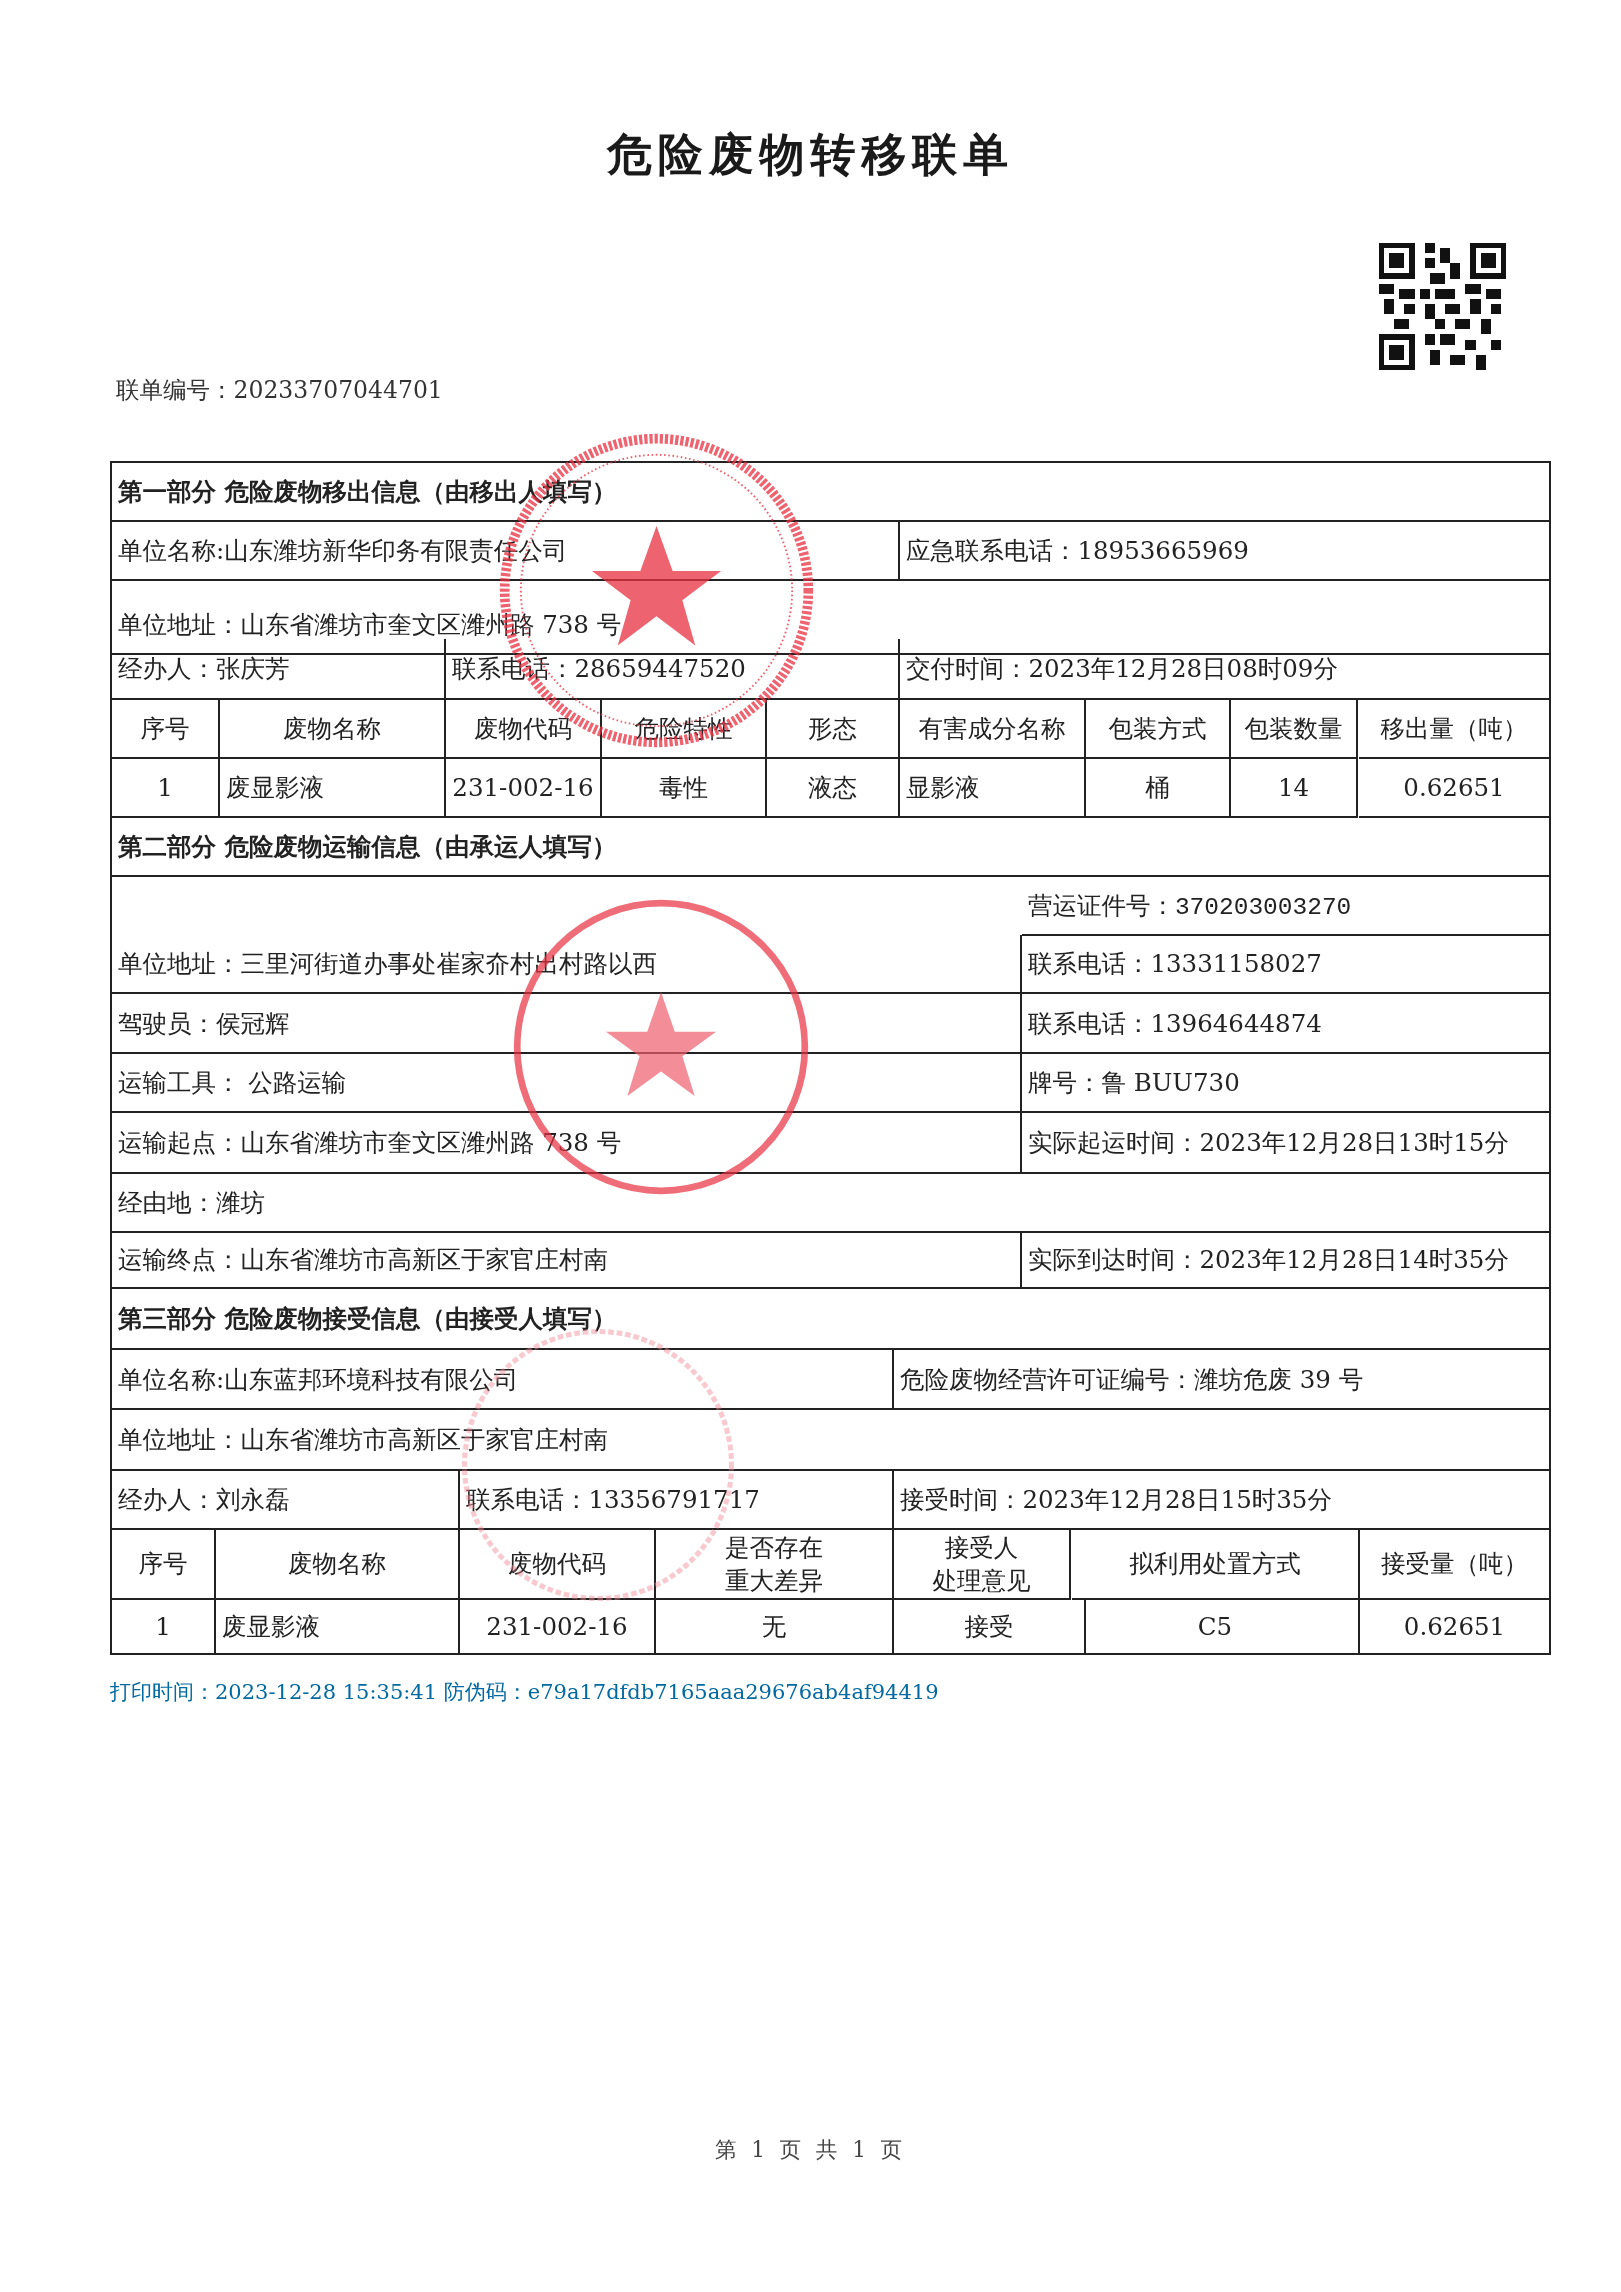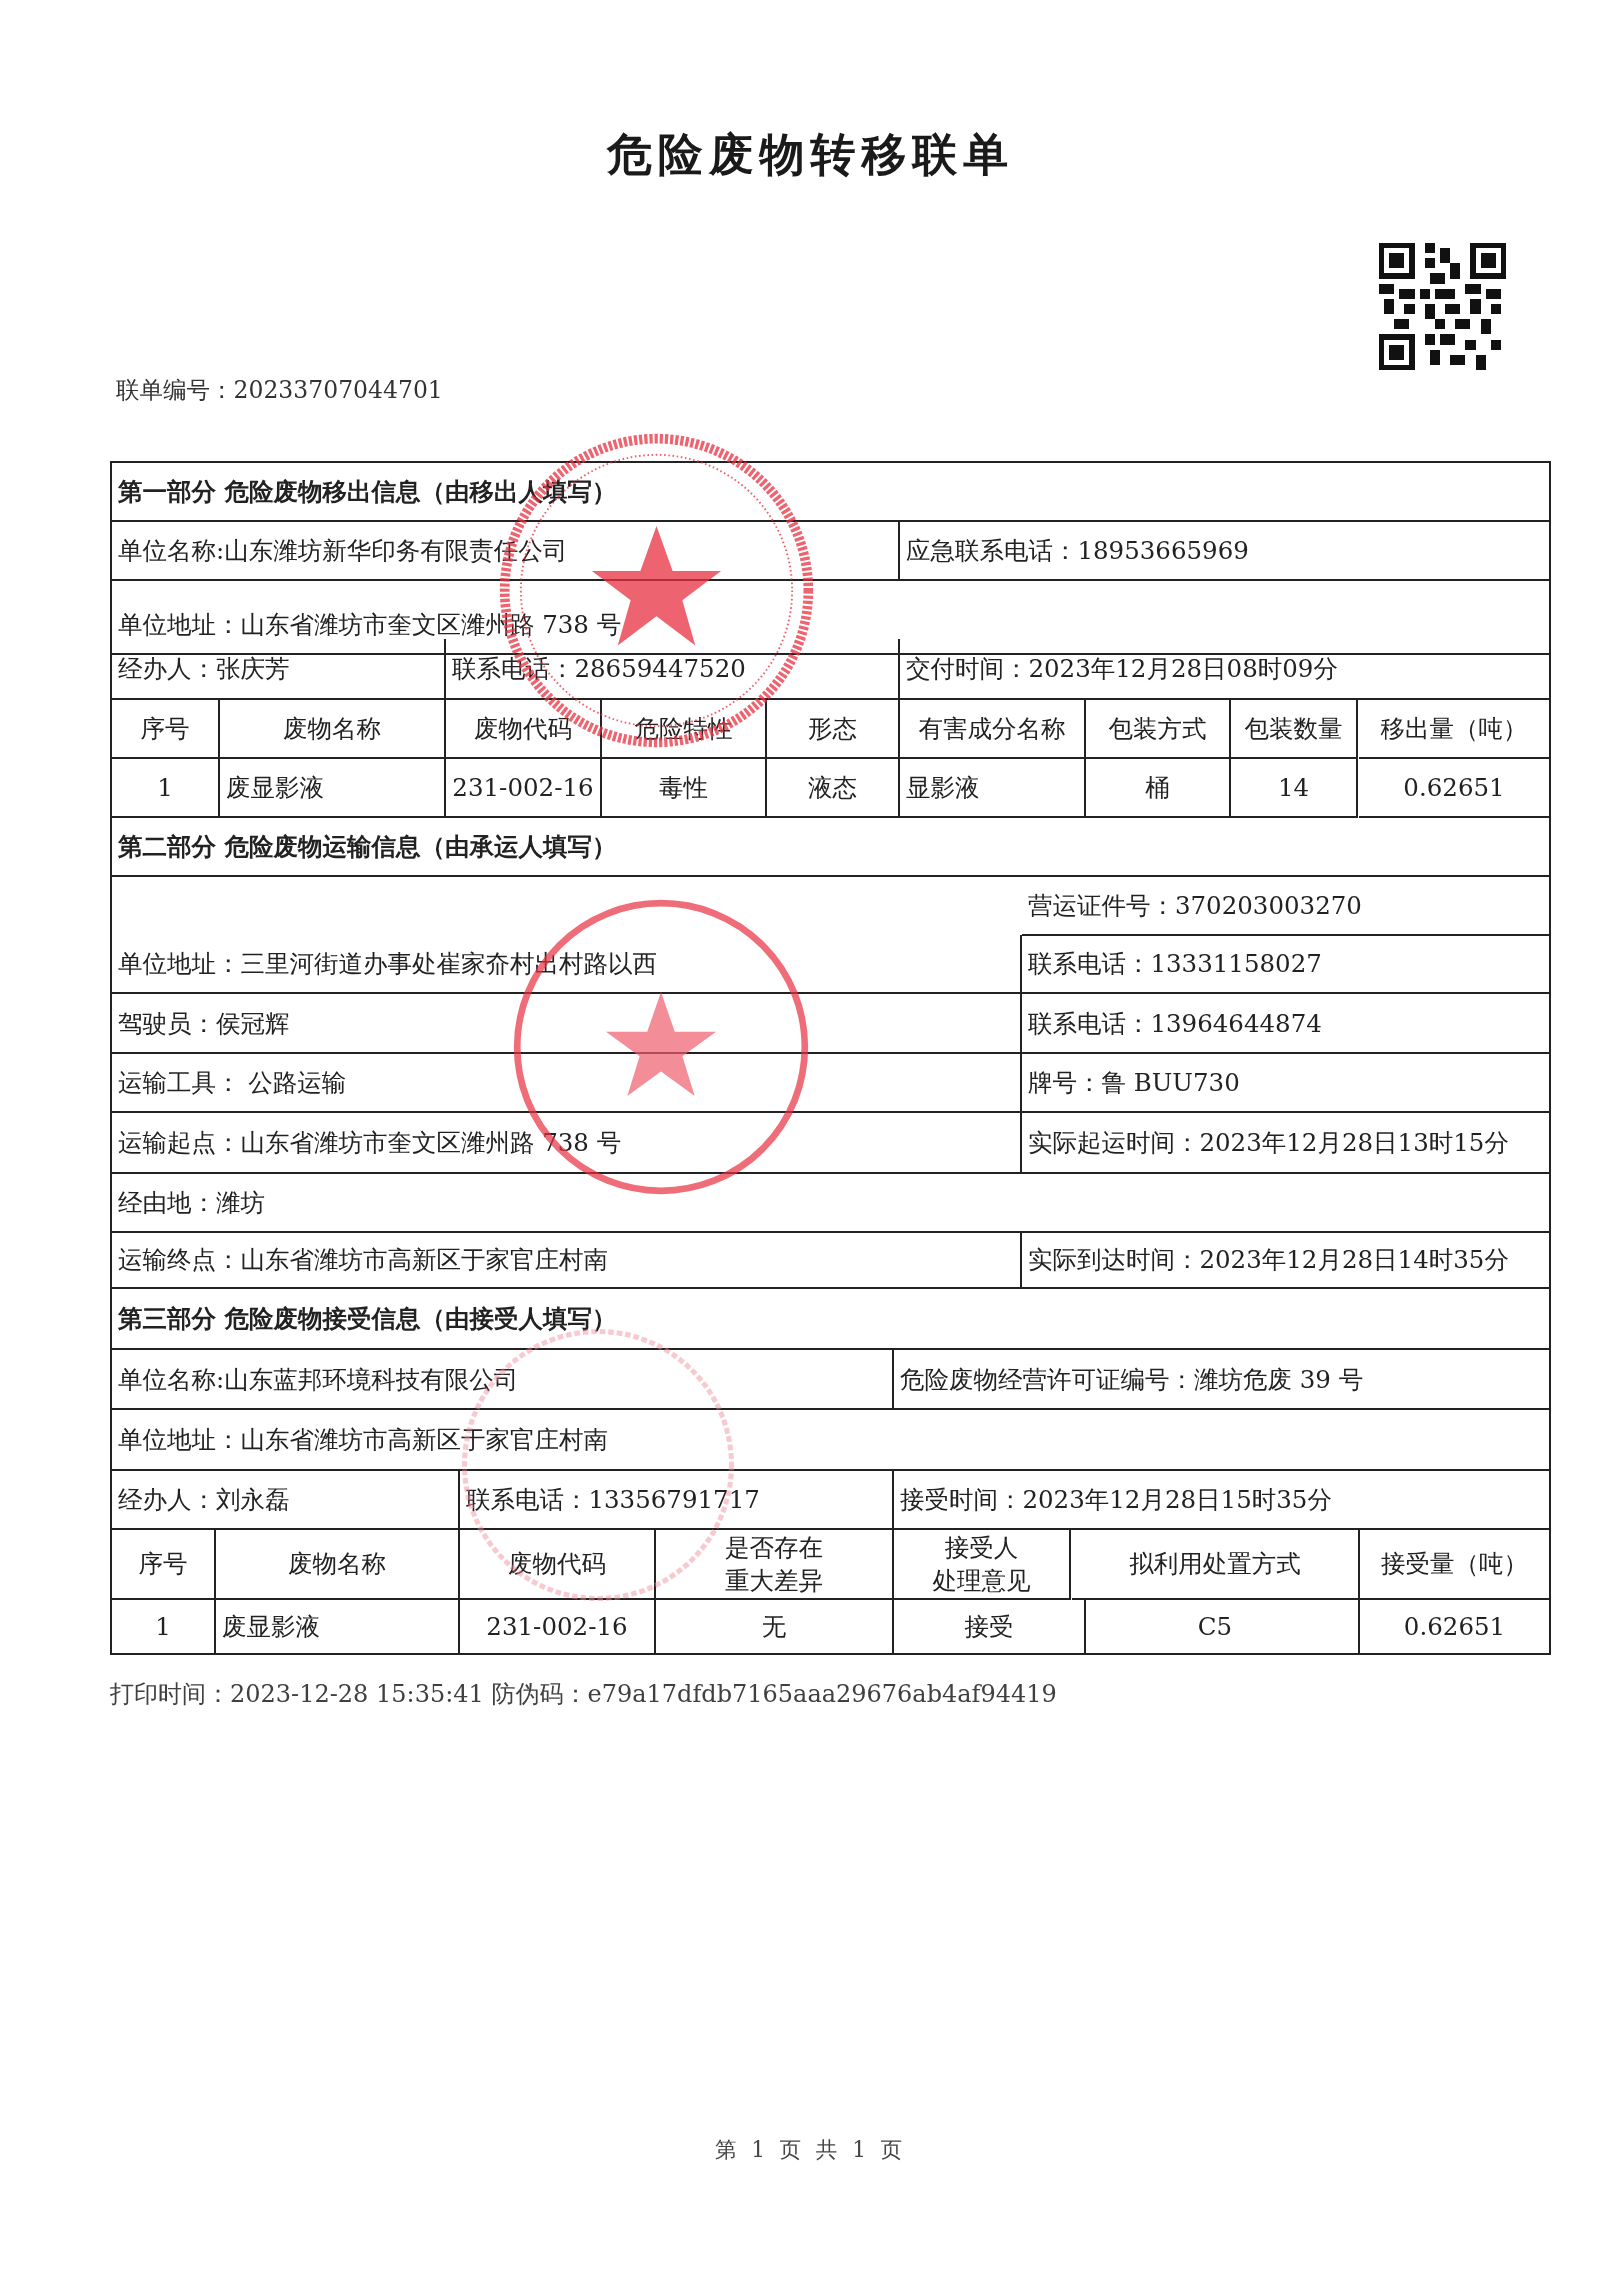--- a/index.html
+++ b/index.html
@@ -12,21 +12,21 @@
   .form-no { position: absolute; left: 116px; top: 374px; font-size: 23.5px; color: #333; }
   .grid { position: absolute; left: 110px; top: 461px; width: 1441px; height: 1194px;
           border: 2px solid #222; box-sizing: border-box; }
   .cell { position: absolute; box-sizing: border-box; border-right: 2px solid #222;
           border-bottom: 2px solid #222; display: flex; align-items: center;
           padding-left: 5.9px; font-size: 24.5px; white-space: nowrap; overflow: hidden; }
   .cell.c { justify-content: center; padding-left: 0; text-align: center; }
   .cell.nr { border-right: none; }
   .cell.h { font-family: "DejaVu Sans", sans-serif; font-weight: bold; font-size: 24.5px; }
   .two { flex-direction: column; justify-content: center; line-height: 33px; }
-  .footer { position: absolute; left: 110px; top: 1678px; font-size: 24px; color: #404040; }
+  .footer { position: absolute; left: 110px; top: 1678px; font-size: 21px; color: #0369a1; }
   .page { position: absolute; left: 0; width: 1621px; top: 2135px; text-align: center;
           font-size: 21.6px; color: #444; letter-spacing: 3.9px; }
   .stamp { position: absolute; border-radius: 50%; pointer-events: none; }
   .stamp svg { width: 100%; height: 100%; }
 </style>
 </head>
 <body>
 
 <div class="title">危险废物转移联单</div>
 
@@ -101,21 +101,21 @@
   <div class="cell" style="left:108px;top:296px;width:226px;height:59px;">废显影液</div>
   <div class="cell c" style="left:334px;top:296px;width:156px;height:59px;">231-002-16</div>
   <div class="cell c" style="left:490px;top:296px;width:165px;height:59px;">毒性</div>
   <div class="cell c" style="left:655px;top:296px;width:133px;height:59px;">液态</div>
   <div class="cell" style="left:788px;top:296px;width:186px;height:59px;">显影液</div>
   <div class="cell c" style="left:974px;top:296px;width:145px;height:59px;">桶</div>
   <div class="cell c" style="left:1119px;top:296px;width:127px;height:59px;">14</div>
   <div class="cell c nr" style="left:1247px;top:296px;width:190px;height:59px;">0.62651</div>
 
   <div class="cell h nr" style="left:0;top:355px;width:1437px;height:59px;">第二部分  危险废物运输信息（由承运人填写）</div>
-  <div class="cell nr" style="left:910px;top:414px;width:527px;height:59px;">营运证件号：370203003270</div>
+  <div class="cell nr" style="left:910px;top:414px;width:527px;height:59px;font-family:Liberation Mono, monospace;">营运证件号：370203003270</div>
   <div class="cell" style="left:0;top:472px;width:910px;height:59px;">单位地址：三里河街道办事处崔家夼村出村路以西</div>
   <div class="cell nr" style="left:910px;top:472px;width:527px;height:59px;">联系电话：13331158027</div>
   <div class="cell" style="left:0;top:531px;width:910px;height:60px;">驾驶员：侯冠辉</div>
   <div class="cell nr" style="left:910px;top:531px;width:527px;height:60px;">联系电话：13964644874</div>
   <div class="cell" style="left:0;top:591px;width:910px;height:59px;">运输工具：  公路运输</div>
   <div class="cell nr" style="left:910px;top:591px;width:527px;height:59px;">牌号：鲁 BUU730</div>
   <div class="cell" style="left:0;top:650px;width:910px;height:61px;">运输起点：山东省潍坊市奎文区潍州路 738 号</div>
   <div class="cell nr" style="left:910px;top:650px;width:527px;height:61px;">实际起运时间：2023年12月28日13时15分</div>
   <div class="cell nr" style="left:0;top:711px;width:1437px;height:59px;">经由地：潍坊</div>
   <div class="cell" style="left:0;top:769px;width:910px;height:57px;">运输终点：山东省潍坊市高新区于家官庄村南</div>

